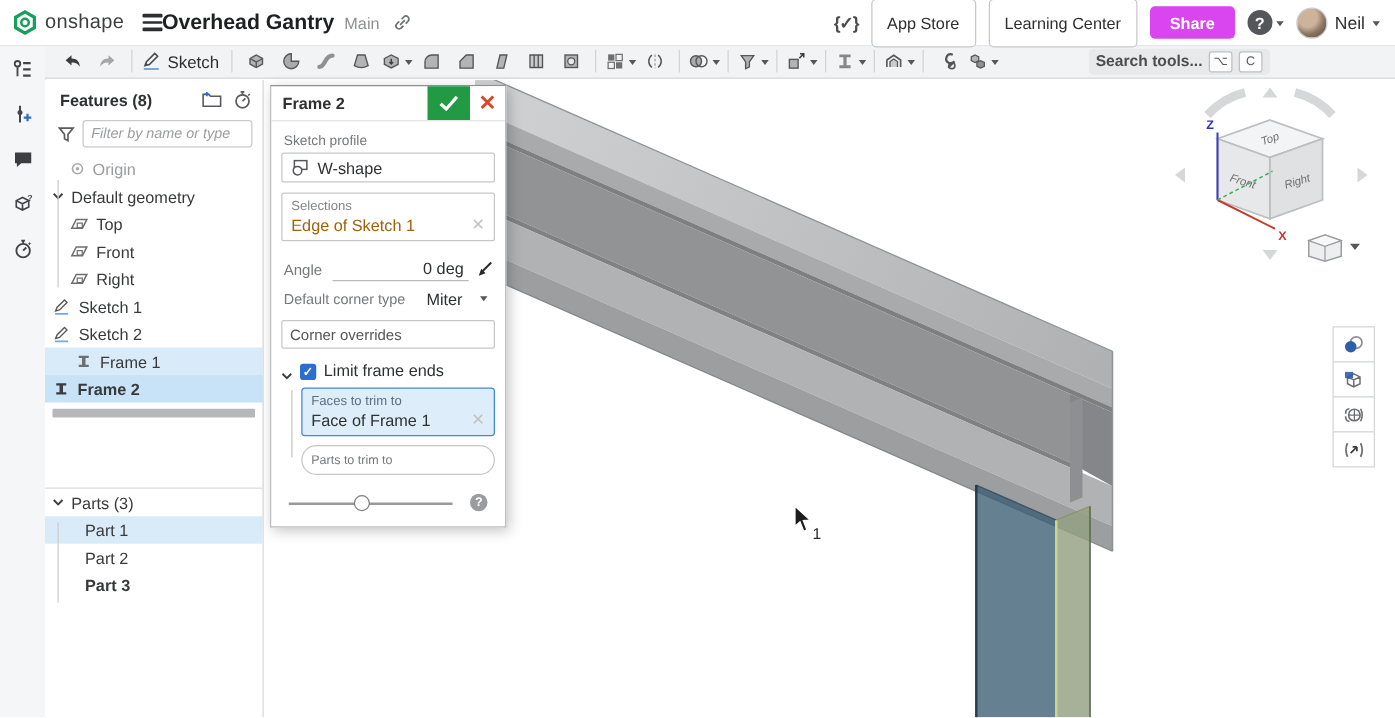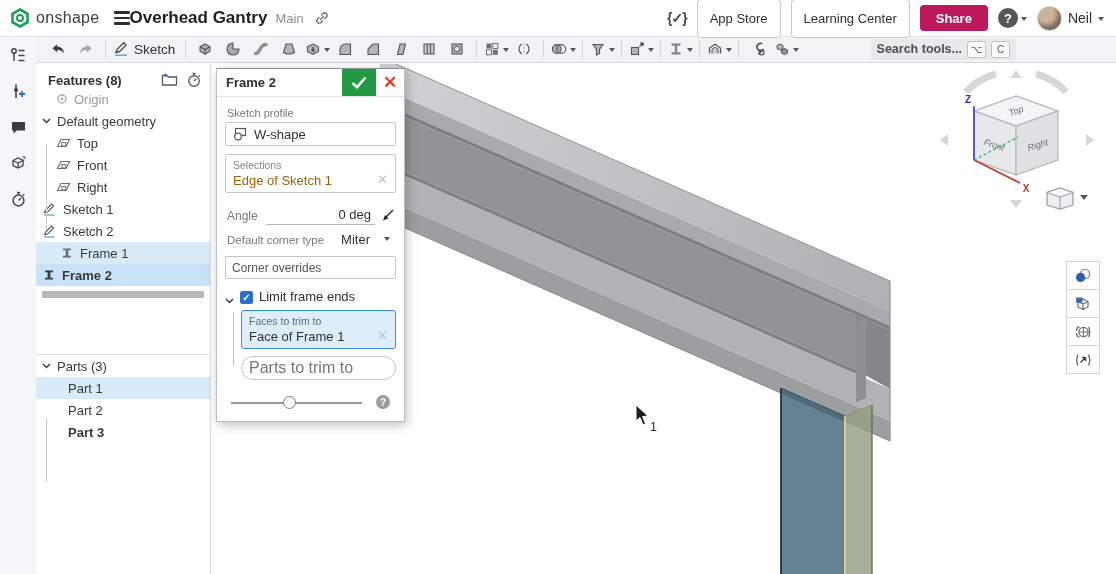--- a/index.html
+++ b/index.html
@@ -96,21 +96,21 @@
   .limit-row{display:flex;align-items:flex-end;margin-top:10px;gap:6px}
   .checkbox{width:13px;height:13px;border-radius:2.5px;display:flex;align-items:center;justify-content:center;cursor:pointer}
   .checkbox::after{content:"✓";color:#fff;font-size:10px;font-weight:700}
   .limit-label{font-size:13px;color:#2f3032}
   .subwrap{margin-left:16px;position:relative}
   .subguide{position:absolute;left:-8px;top:2px;bottom:14px;width:1px;background:#c4c5c7}
   .activebox{margin-top:6px;border-radius:3px;padding:4px 7px;position:relative}
   .activebox .slab{font-size:10.5px;color:#5d6f80}
   .activebox .sval{font-size:13px;color:#2f3032;margin-top:2px}
   .partsbox{margin-top:7px;border:1px solid #c6c7c9;border-radius:12px;height:22px;display:flex;
-            align-items:center;font-size:16px;color:#77787b;padding-left:7px;background:#fff}
+            align-items:center;font-size:10px;color:#77787b;padding-left:7px;background:#fff}
   .slider-row{margin-top:13px;height:18px;position:relative;display:flex;align-items:center}
   .slider-track{position:absolute;left:6px;right:34px;top:9px;height:1.5px;background:#98999b}
   .slider-knob{position:absolute;left:58px;top:3px;width:11px;height:11px;border-radius:50%;
                background:#fcfcfc;border:1.5px solid #7e7f82;cursor:pointer}
   .dlg-help{position:absolute;right:6px;top:2px;width:14px;height:14px;border-radius:50%;background:#9b9c9e;
             color:#fff;font-size:10px;font-weight:700;display:flex;align-items:center;justify-content:center;cursor:pointer}
   
   .viewport{position:absolute;top:64px;left:211px;width:905px;height:510px;z-index:5}
   
   .rstack{position:absolute;left:1066px;top:262px;z-index:25;display:flex;flex-direction:column}
@@ -135,21 +135,21 @@
     </div>
   <span class="doc-title">Overhead Gantry</span>
   <span class="workspace">Main</span>
   <svg class="linkicon" width="16" height="16" viewBox="0 0 16 16">
     <path d="M6.5 9.5 L9.5 6.5 M5 7.5 L3.5 9 a2.4 2.4 0 0 0 3.4 3.4 L8.4 11 M7.6 5 L9 3.6 a2.4 2.4 0 0 1 3.4 3.4 L11 8.5" fill="none" stroke="#6f7073" stroke-width="1.4" stroke-linecap="round"></path>
   </svg>
   <div class="topbar-right">
     <span class="fs-icon">{✓}</span>
     <button class="tb-btn">App Store</button>
     <button class="tb-btn">Learning Center</button>
-    <button class="share-btn" style="background:#be185d">Share</button>
+    <button class="share-btn" style="background:#d946ef">Share</button>
     <div style="display:flex;align-items:center;gap:3px">
       <div class="help-circle">?</div>
       <div class="caret"></div>
     </div>
     <div style="display:flex;align-items:center;gap:6px">
       <div class="avatar"></div>
       <span class="user-name">Neil</span>
       <div class="caret"></div>
     </div>
   </div>
@@ -345,20 +345,26 @@
     <div class="fp-hicons">
       <svg width="17" height="15" viewBox="0 0 17 15">
           <path d="M1.5 3.5 H6 L7.5 5 H15.5 V13 H1.5 Z" fill="none" stroke="#5a5b5e" stroke-width="1.3"></path>
           <path d="M4.5 1.5 V5 M2.8 3.2 H6.2" stroke="#2a6fd0" stroke-width="1.4"></path>
         </svg>
       <svg width="16" height="16" viewBox="0 0 16 16">
           <circle cx="8" cy="9" r="5.2" fill="none" stroke="#5a5b5e" stroke-width="1.4"></circle>
           <path d="M8 9 L10.3 6.7 M6.5 1.5 H9.5 M8 1.5 V3.8 M12.6 4.4 L13.8 3.2" stroke="#5a5b5e" stroke-width="1.4" fill="none"></path>
         </svg>
     </div>
+  </div>
+  <div class="fp-filter">
+    <svg width="14" height="13" viewBox="0 0 14 13">
+        <path d="M1.5 1.5 H12.5 L8.4 6.5 V11.5 L5.6 10 V6.5 Z" fill="none" stroke="#5a5b5e" stroke-width="1.3"></path>
+      </svg>
+    <input placeholder="Filter by name or type" style="">
   </div>
 
   <div class="trow indent1">
     <svg width="12" height="12" viewBox="0 0 12 12">
         <circle cx="6" cy="6" r="4" fill="none" stroke="#a8a9ab" stroke-width="1.3"></circle>
         <circle cx="6" cy="6" r="1.4" fill="#a8a9ab"></circle>
       </svg>
     <span class="lbl dim">Origin</span>
   </div>
   <div class="trow">

